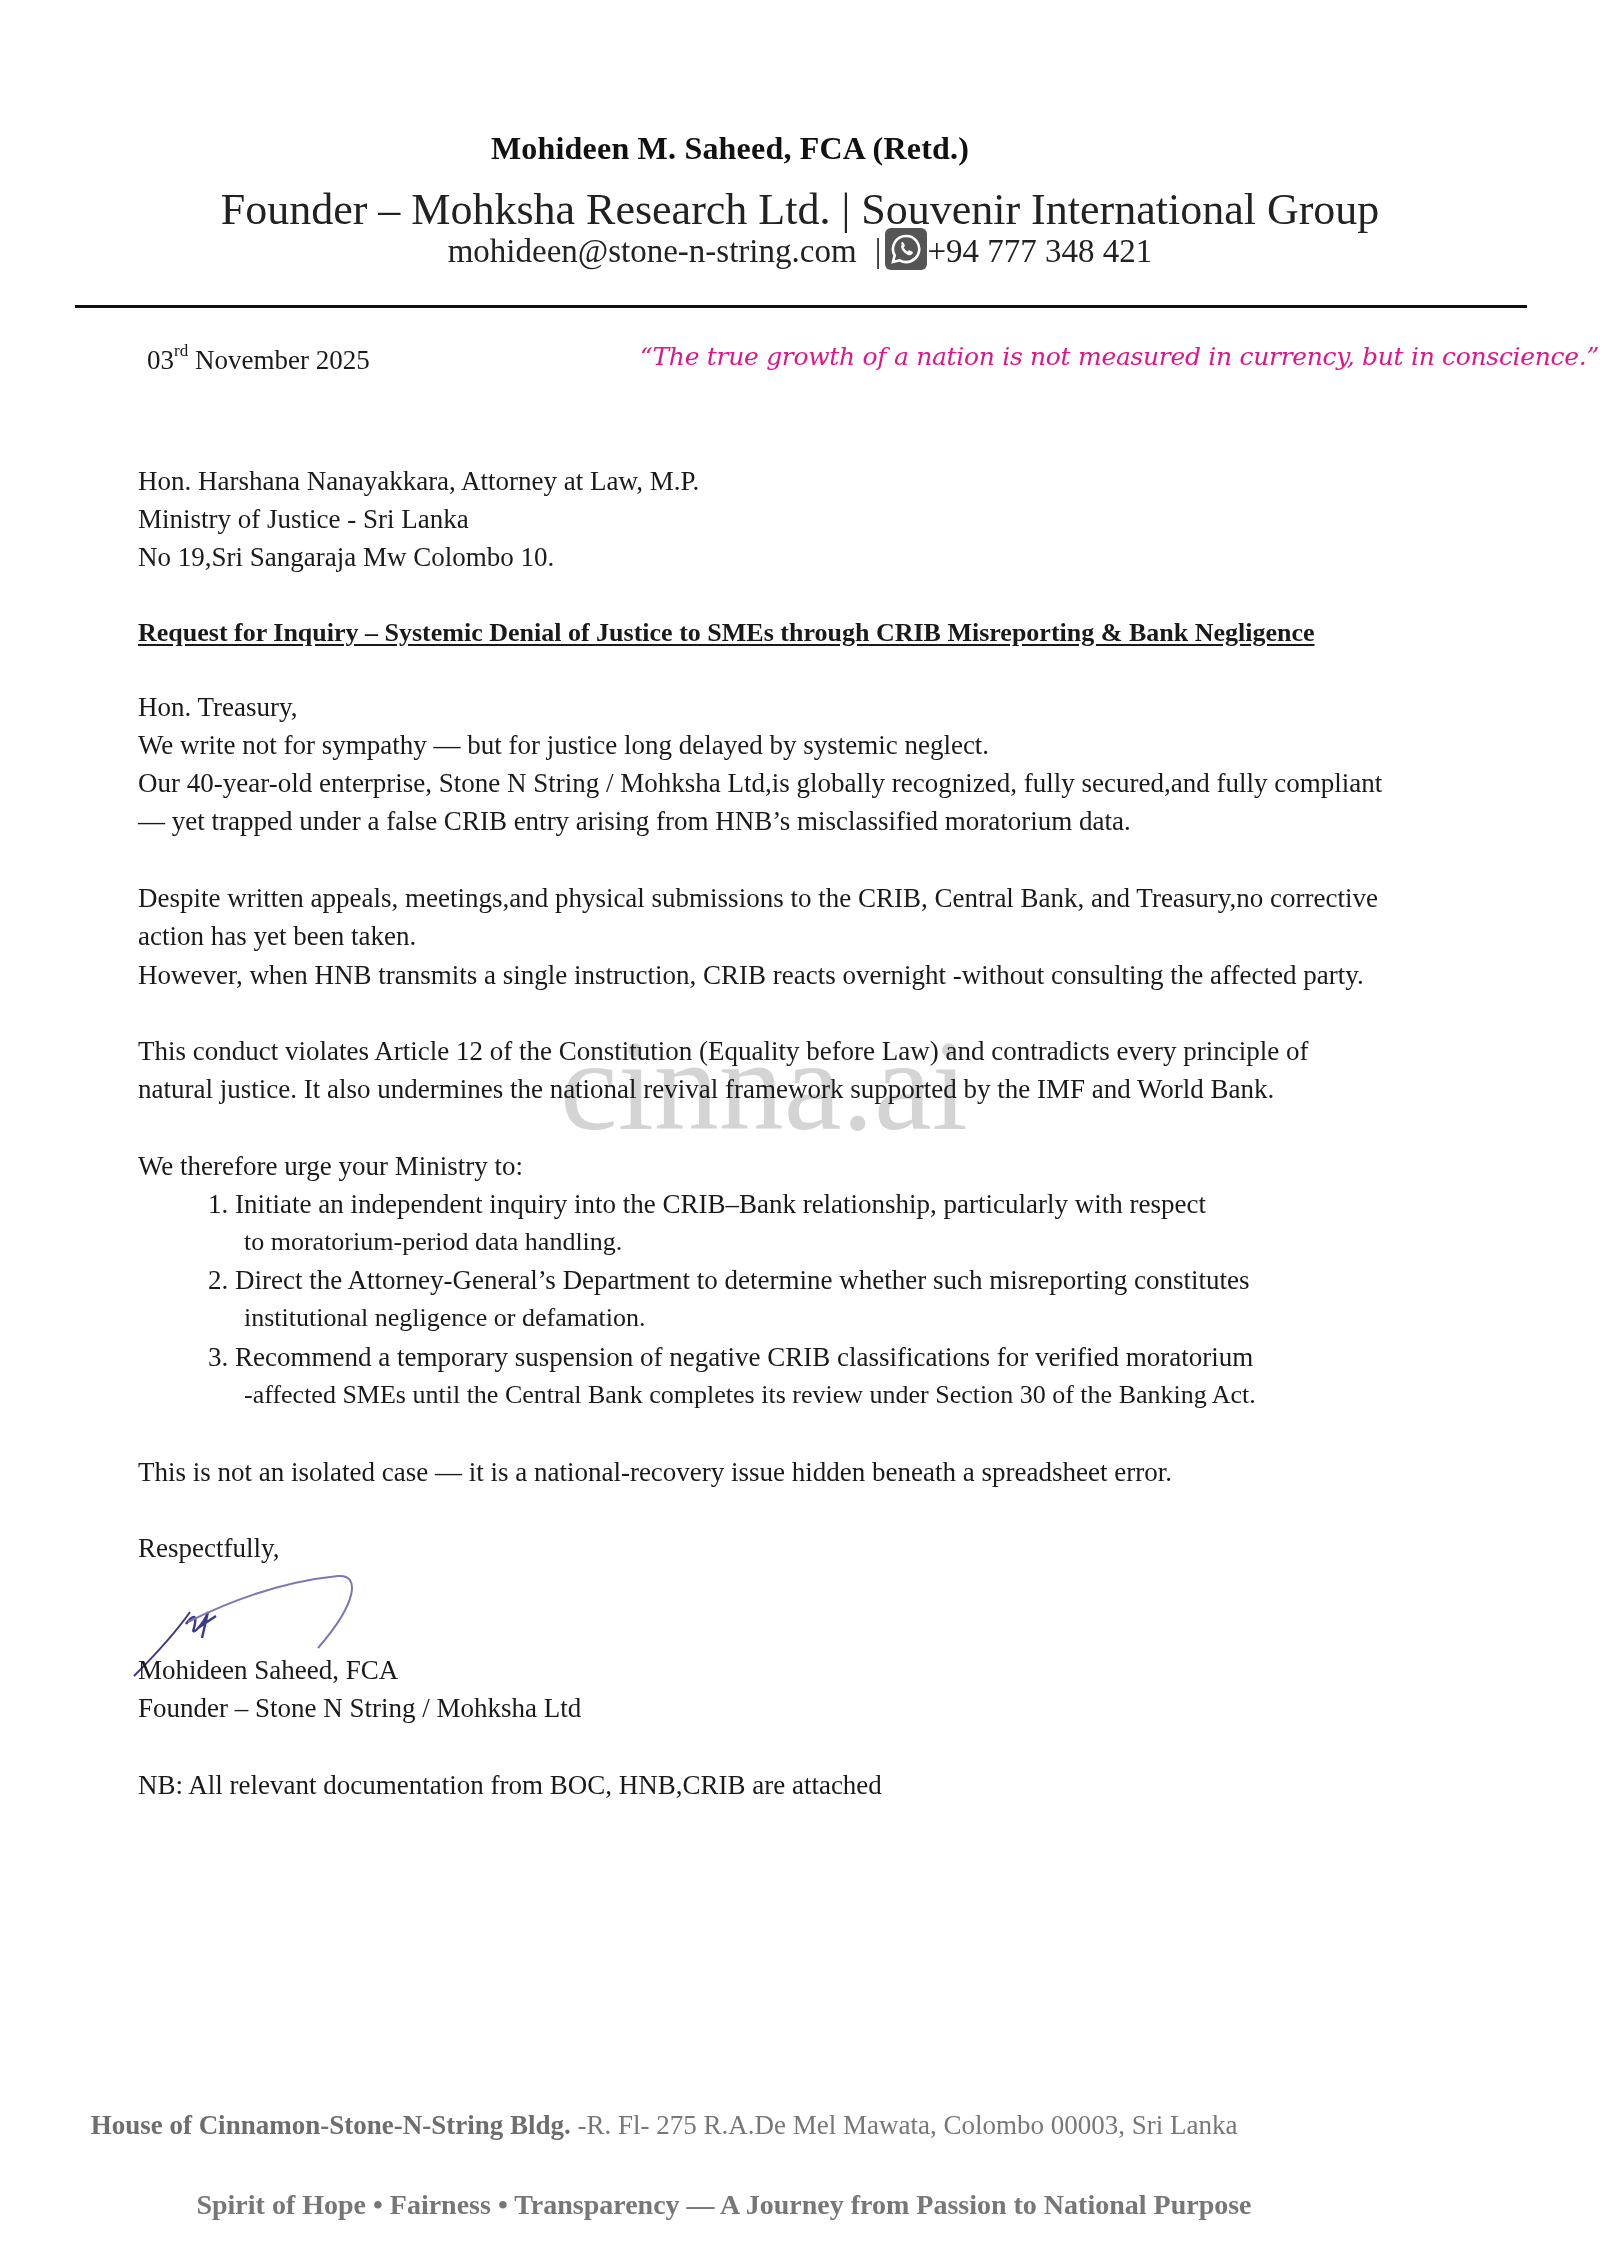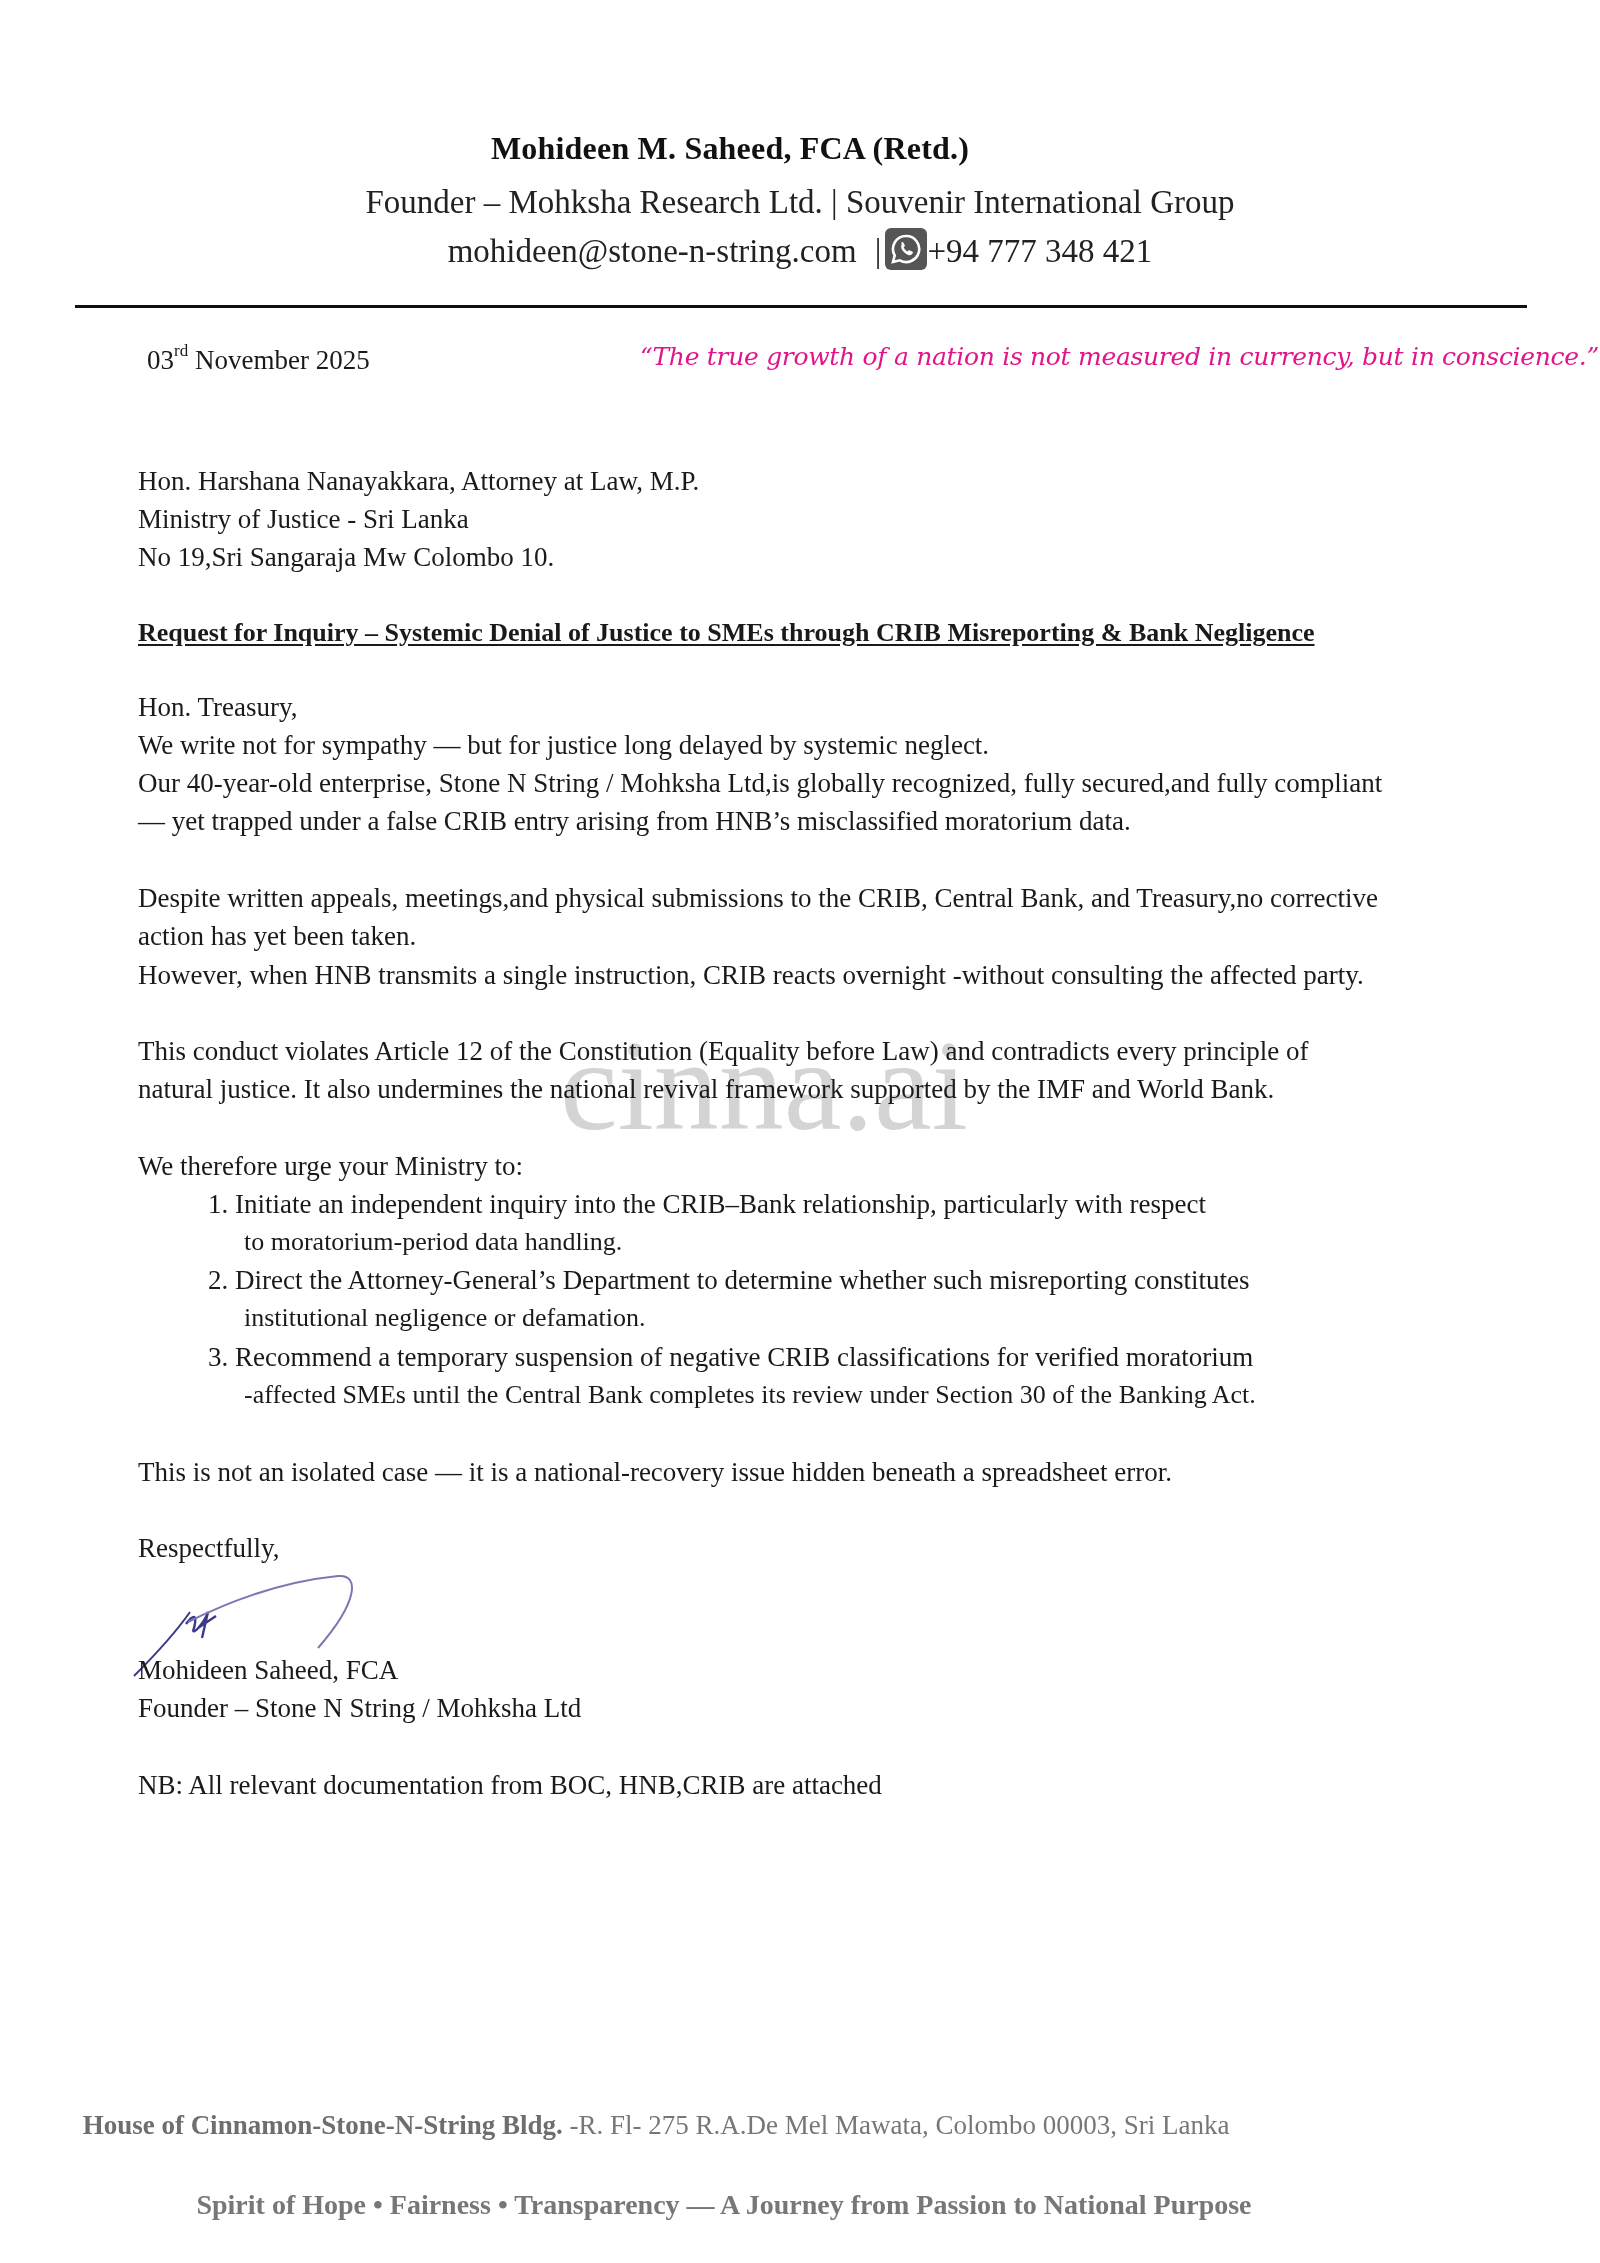--- a/index.html
+++ b/index.html
@@ -1,35 +1,35 @@
 <!DOCTYPE html>
 <html><head>
 <meta charset="utf-8">
 <style>
   html, body { margin: 0; padding: 0; background: #ffffff; }
   body { width: 1600px; height: 2263px; position: relative; overflow: hidden;
          font-family: "Liberation Serif", "DejaVu Serif", serif; color: #1a1a1a; }
   .abs { position: absolute; white-space: nowrap; }
   .hdr-name { top: 130px; left: 0; width: 1460px; text-align: center; font-size: 32px; font-weight: bold; color: #111; letter-spacing: 0.2px; }
-  .hdr-sub { top: 184px; left: 0; width: 1600px; text-align: center; font-size: 33px; color: #222; }
+  .hdr-sub { top: 184px; left: 0; width: 1600px; text-align: center; font-size: 44px; color: #222; }
   .hdr-contact { top: 228px; left: 0; width: 1600px; text-align: center; font-size: 33px; color: #222; }
   .wa-icon { display: inline-block; width: 42px; height: 42px; background: #555; border-radius: 6px; vertical-align: -8px; position: relative; margin-left: 4px; }
   .wa-icon svg { position: absolute; left: 5px; top: 5px; }
   .rule { top: 305px; left: 75px; width: 1452px; height: 3px; background: #111; }
   .date { top: 345px; left: 147px; font-size: 27px; }
   .date sup { font-size: 17px; vertical-align: 13px; line-height: 0; }
   .quote { top: 342px; left: 640px; font-family: "DejaVu Serif", serif; font-style: italic; font-size: 25px; color: #e0158a; letter-spacing: -0.3px; }
   .body-text { left: 138px; font-size: 27px; color: #1a1a1a; }
   .subject { top: 618px; left: 138px; font-size: 26px; font-weight: bold; text-decoration: underline; text-underline-offset: 3px; }
   .list-item { left: 208px; font-size: 27px; }
   .list-cont { left: 244px; font-size: 26px; }
   .watermark { top: 1010px; left: 560px; font-size: 130px; color: #d4d4d4; font-family: "Liberation Serif", serif; z-index: 0; }
   .fg { z-index: 1; }
   .sig { top: 1572px; left: 128px; z-index: 1; }
-  .footer-addr { top: 2110px; left: 0; width: 1312px; text-align: center; font-size: 27px; color: #777; }
+  .footer-addr { top: 2110px; left: 0; width: 1312px; text-align: center; font-size: 27px; color: #777; padding-left: 8px; }
   .footer-addr b { font-weight: bold; color: #6e6e6e; }
   .footer-tag { top: 2189px; left: 0; width: 1448px; text-align: center; font-size: 28px; font-weight: bold; color: #777; }
 </style>
 </head>
 <body>
 
 <div class="abs watermark">cinna.ai</div>
 
 <div class="abs hdr-name fg">Mohideen M. Saheed, FCA (Retd.)</div>
 <div class="abs hdr-sub fg">Founder – Mohksha Research Ltd. | Souvenir International Group</div>

